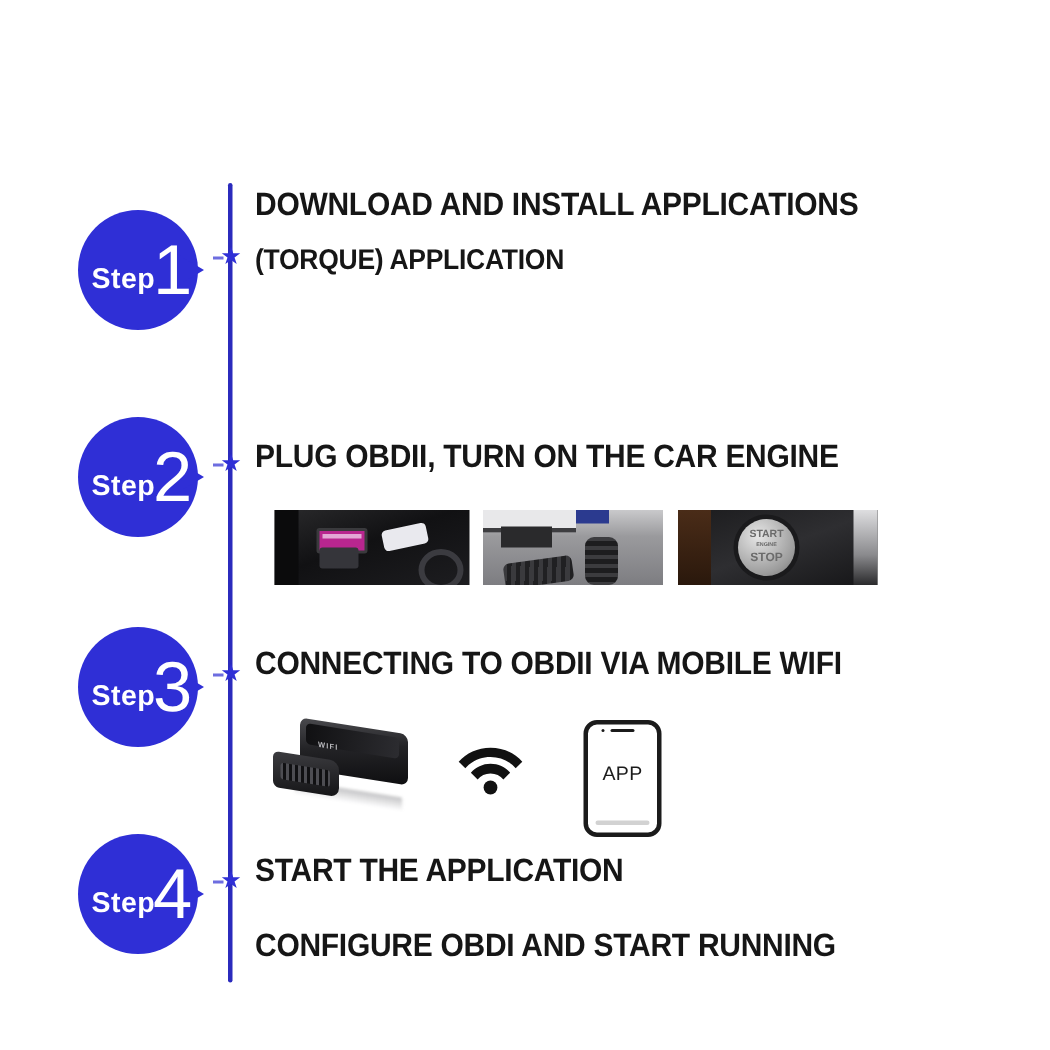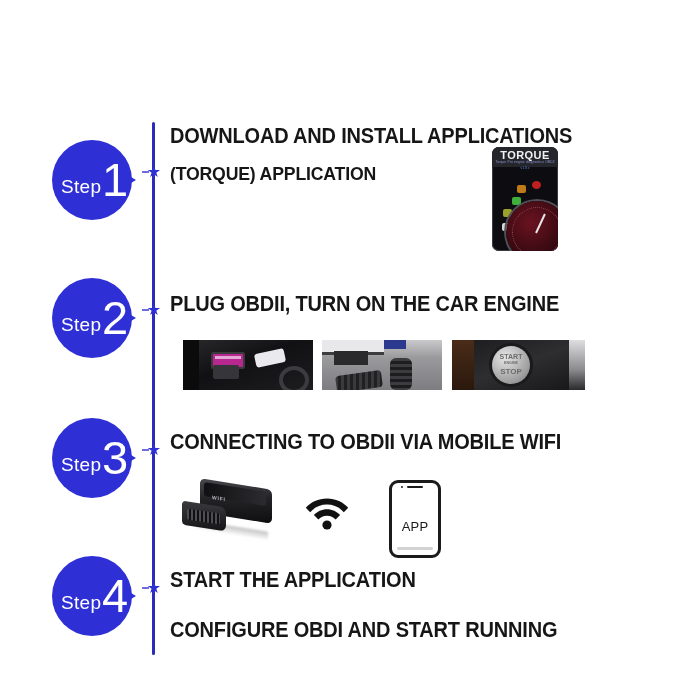--- a/index.html
+++ b/index.html
@@ -15,21 +15,21 @@
   .dash{position:absolute;width:7px;height:2px;background:#6d6de0;}
 
   
   .badge{position:absolute;width:80px;height:80px;}
   .badge .circ{position:absolute;left:0;top:0;width:80px;height:80px;
         border-radius:50%;background:#2f2fd6;}
   .badge .tail{position:absolute;left:62px;top:27px;width:0;height:0;
         border-top:13px solid transparent;border-bottom:13px solid transparent;
         border-left:22px solid #2f2fd6;}
   .badge .lbl{position:absolute;left:9px;top:36px;color:#fff;font-size:19px;
-        letter-spacing:.3px;font-weight:400;}
+        letter-spacing:.3px;font-weight:700;}
   .badge .num{position:absolute;left:50px;top:16px;color:#fff;font-size:47px;
         line-height:47px;font-weight:300;}
 
   
   .head{position:absolute;color:#161616;font-size:21.5px;font-weight:bold;
         letter-spacing:-.2px;white-space:nowrap;
         font-family:"Liberation Sans Narrow","Liberation Sans",sans-serif;
         transform:scaleX(.93);transform-origin:left center;}
   .sub{position:absolute;color:#161616;font-size:19px;font-weight:bold;
        letter-spacing:-.2px;white-space:nowrap;
@@ -133,55 +133,41 @@
 
   
   .appph{position:absolute;left:389px;top:480px;width:46px;height:72px;
        border:3px solid #1b1b1b;border-radius:9px;background:#fff;}
   .appph .notch{position:absolute;left:50%;top:3px;transform:translateX(-50%);
        width:16px;height:2px;background:#1b1b1b;border-radius:2px;}
   .appph .dot{position:absolute;left:9px;top:3px;width:2px;height:2px;
        background:#1b1b1b;border-radius:50%;}
   .appph .bar{position:absolute;left:5px;right:5px;bottom:5px;height:3px;
        background:#d2d2d2;border-radius:2px;}
-  .appph .lblapp{position:absolute;left:0;right:0;top:36px;text-align:center;
+  .appph .lblapp{position:absolute;left:0;right:0;top:25px;text-align:center;
        color:#1b1b1b;font-size:13px;letter-spacing:.2px;}
 </style>
 </head>
 <body>
 
 <div class="page">
 
   <div class="spine"></div>
 
   <div class="badge" style="left:52px;top:140px;">
     <div class="circ"></div>
     <div class="tail"></div>
     <div class="lbl">Step</div>
     <div class="num">1</div>
   </div>
   <div class="dash" style="left:142px;top:171px;"></div>
   <div class="star" style="left:146px;top:164px;">★</div>
   <div class="head" style="left:170px;top:124px;">DOWNLOAD AND INSTALL APPLICATIONS</div>
   <div class="sub" style="left:170px;top:163px;">(TORQUE) APPLICATION</div>
 
-  <div class="torque">
-    <div class="tbar"></div>
-    <div class="ttl">TORQUE</div>
-    <div class="tsub">Torque Pro engine diagnostics OBD2</div>
-    <div class="tsub2">v1.8.x</div>
-    <div class="ti o"></div>
-    <div class="ti r"></div>
-    <div class="ti g"></div>
-    <div class="ti y"></div>
-    <div class="ti w"></div>
-    <div class="gauge">
-      <div class="ticks"></div>
-    </div>
-  </div>
 
   <div class="badge" style="left:52px;top:278px;">
     <div class="circ"></div>
     <div class="tail"></div>
     <div class="lbl">Step</div>
     <div class="num">2</div>
   </div>
   <div class="dash" style="left:142px;top:309px;"></div>
   <div class="star" style="left:146px;top:302px;">★</div>
   <div class="head" style="left:170px;top:292px;">PLUG OBDII, TURN ON THE CAR ENGINE</div>

